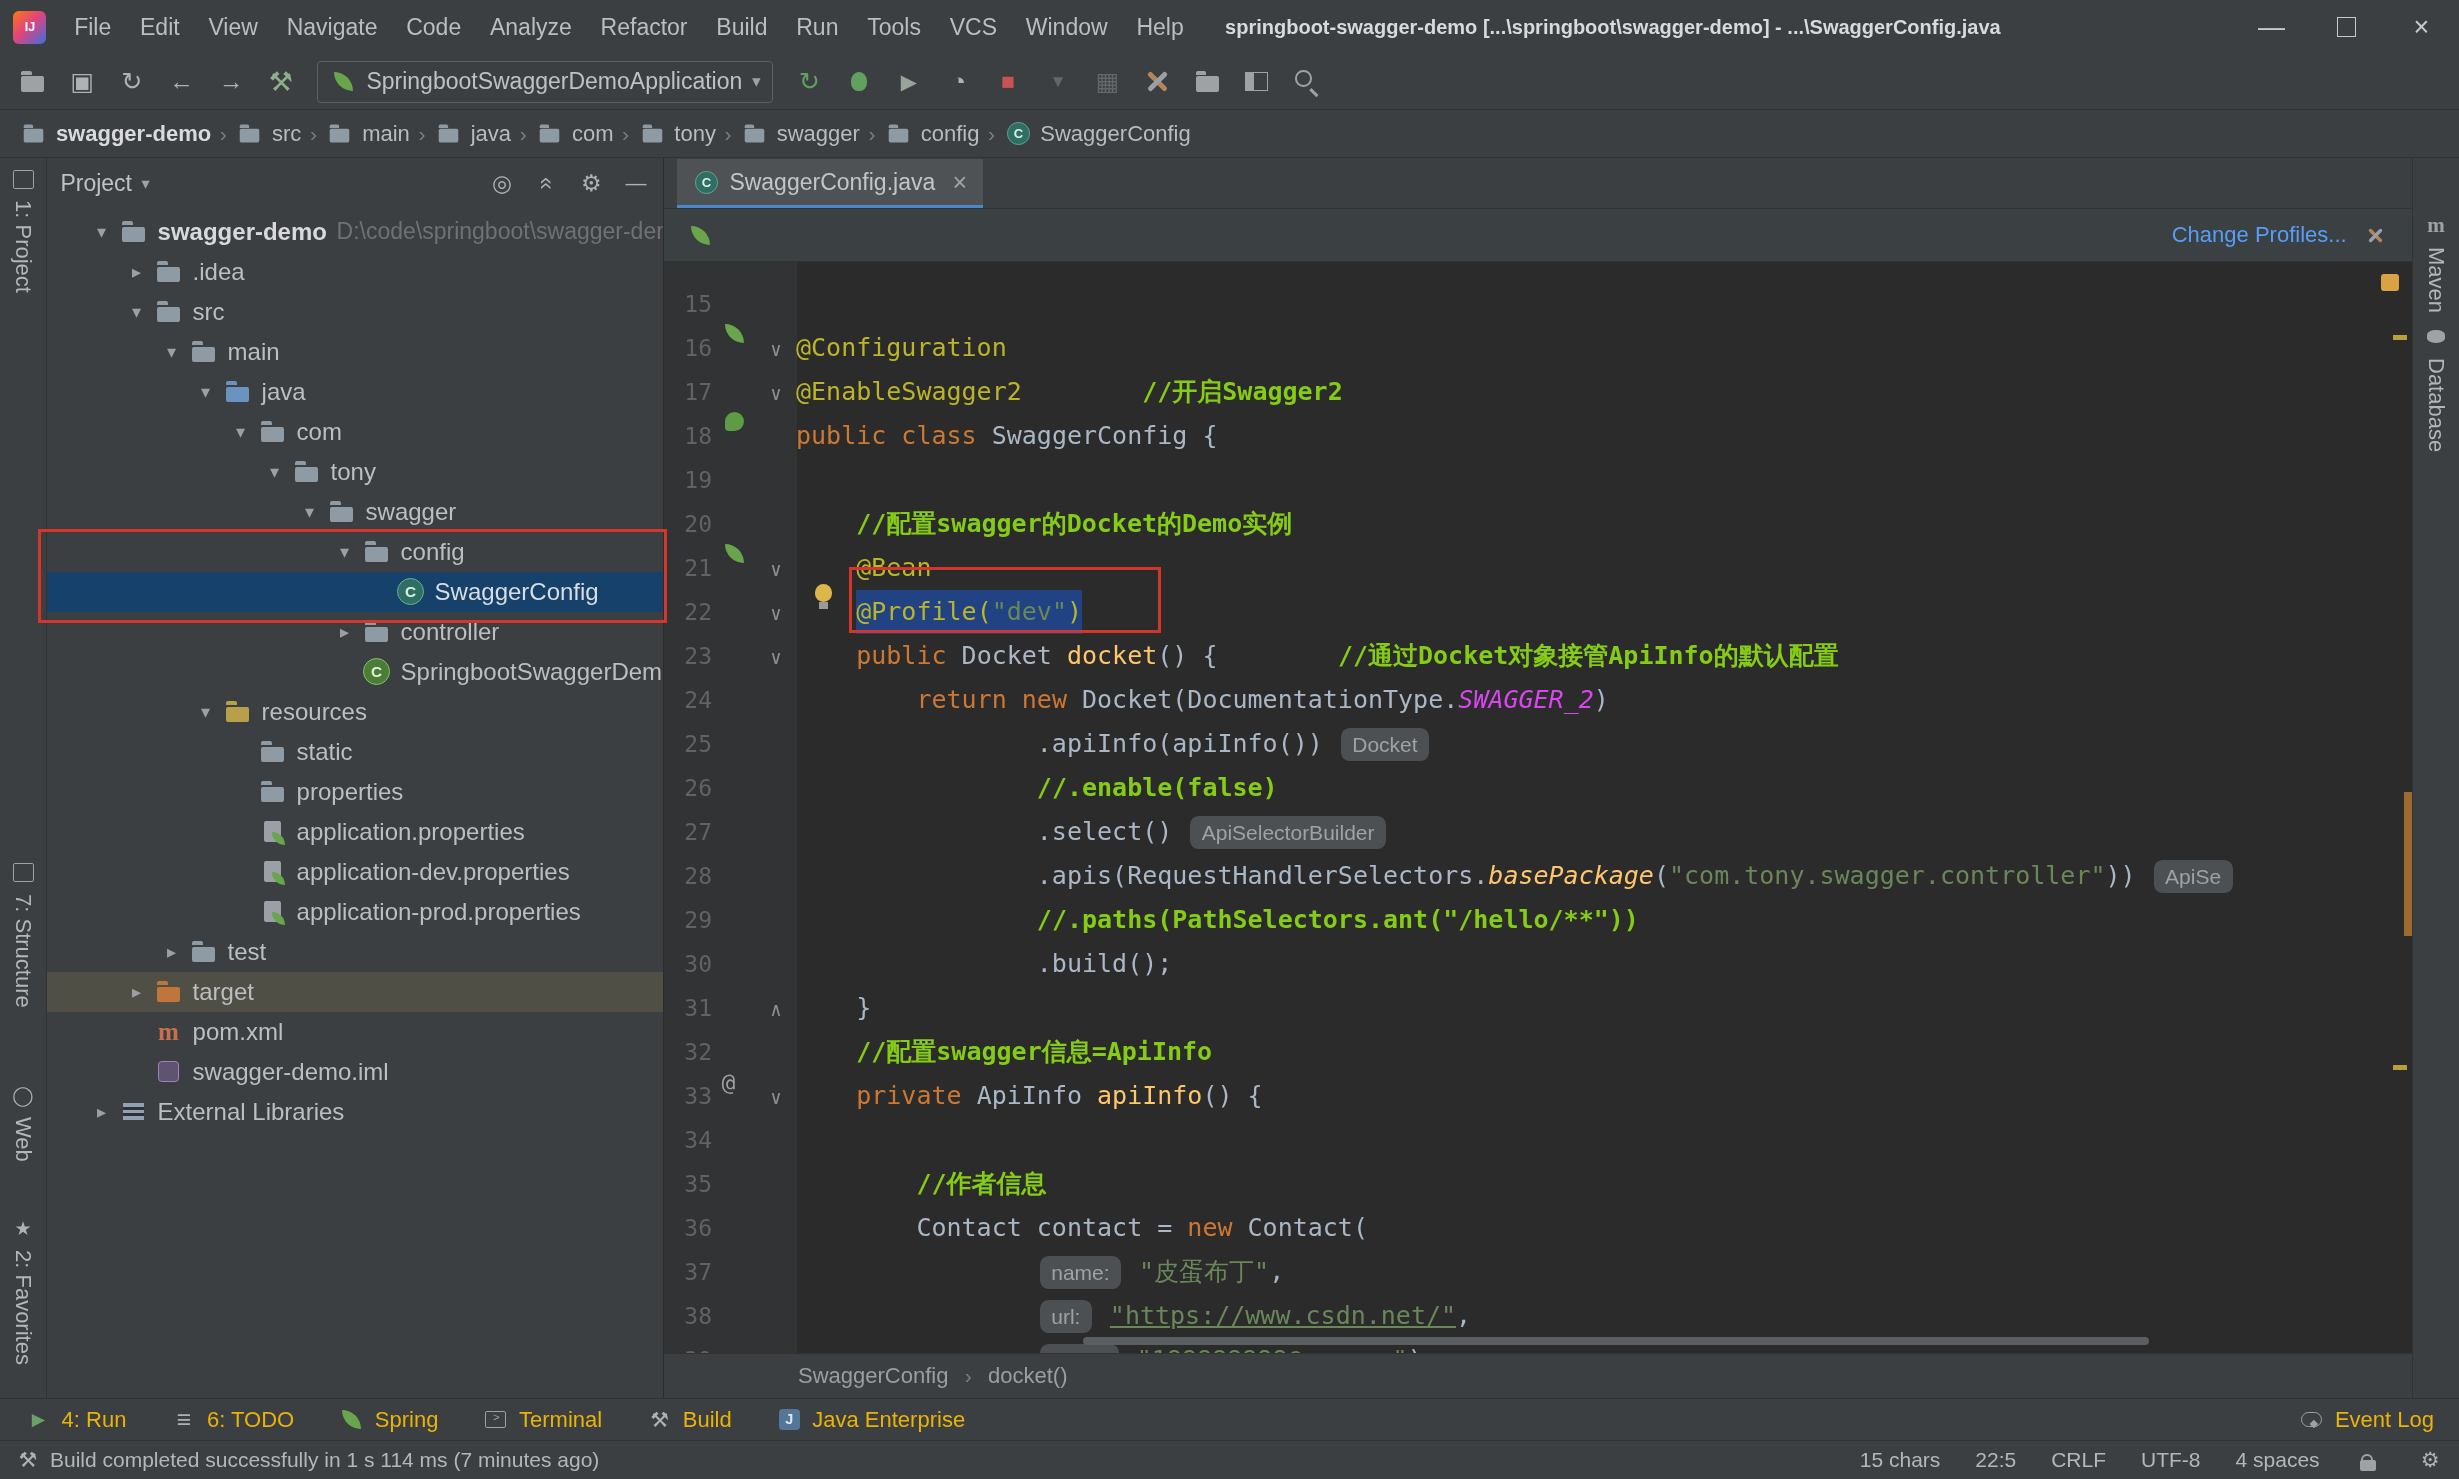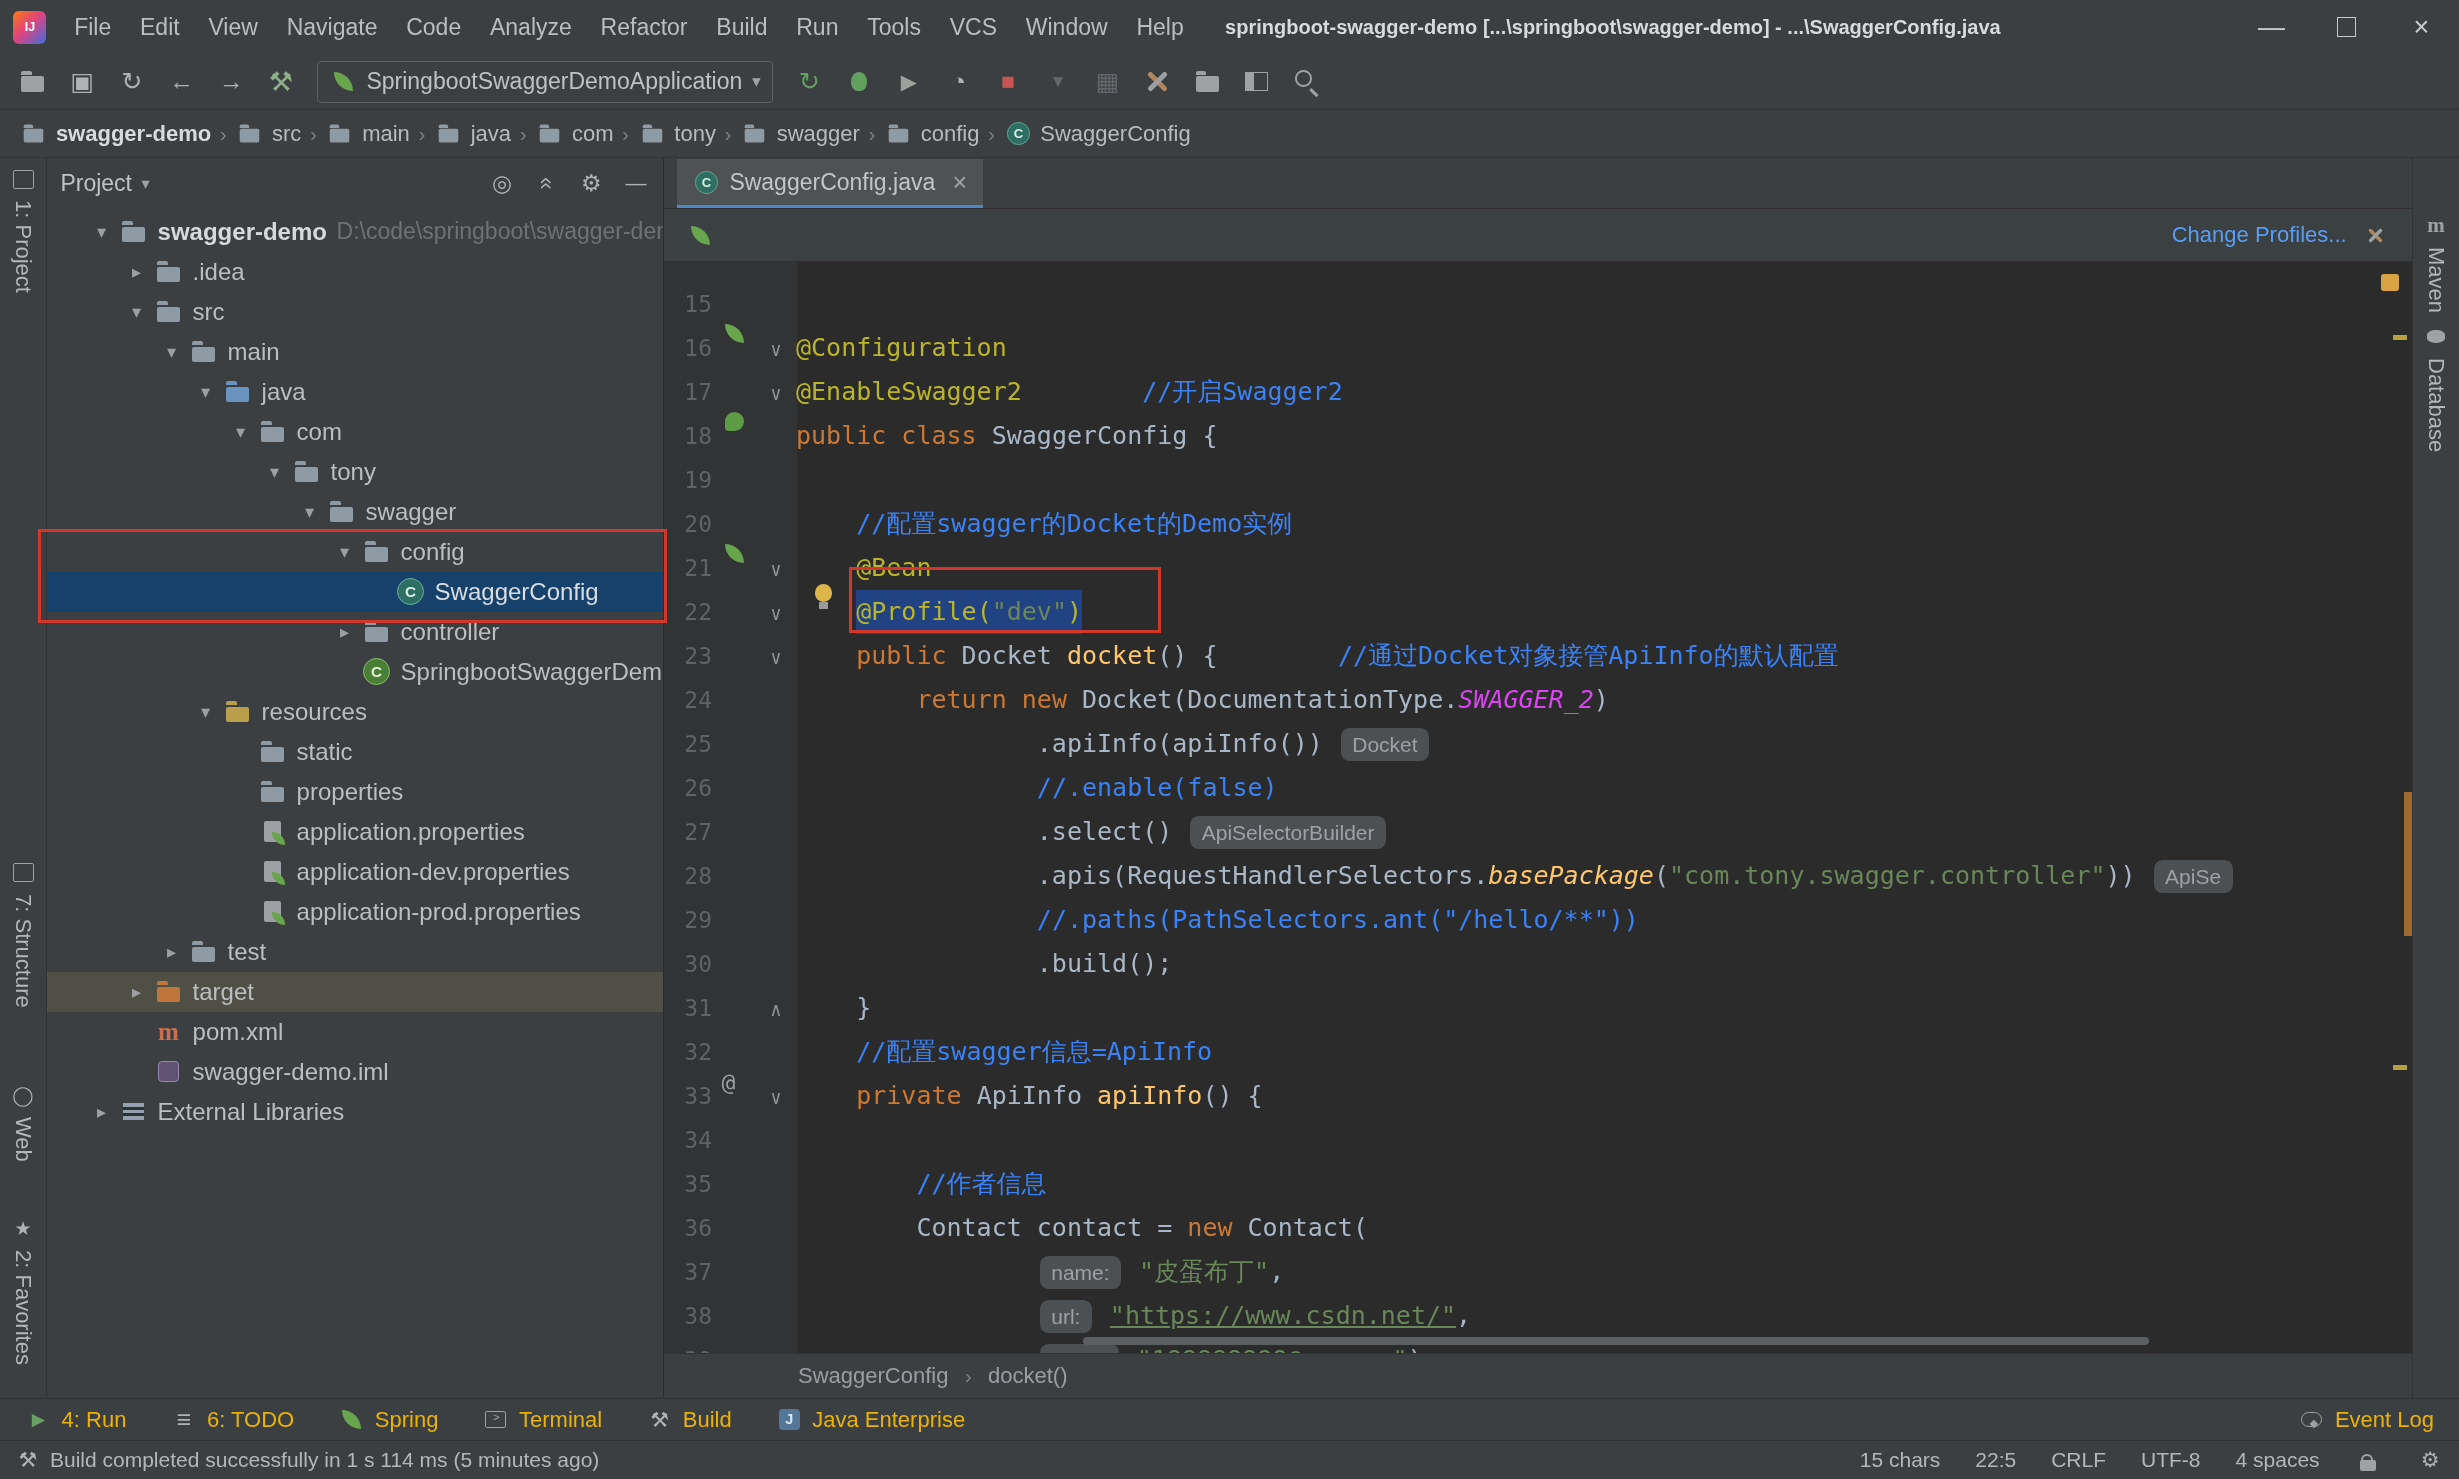--- a/index.html
+++ b/index.html
@@ -141,21 +141,21 @@
   .gi-bean::before{content:'';position:absolute;left:12.5px;top:12.5px;width:19px;height:19px;background:#68a54d;border-radius:0 100% 0 100%;}
   .gi-bean2::before{content:'';position:absolute;left:12.5px;top:12.5px;width:19px;height:19px;background:#5d9b45;border-radius:50% 50% 50% 3.8px;}
   .gi-at::before{content:'@';position:absolute;left:9.6px;top:0;color:#9da0a3;font-size:23px;}
   .gf{display:inline-block;width:40px;text-align:center;color:#8c8f92;font-size:19px;}
   .gf-open::before{content:'∨';}
   .gf-end::before{content:'∧';}
   .tk{display:inline-block;height:44px;line-height:44px;}
   .tk.pl{color:#a9b7c6;}
   .tk.kw{color:#cc7832;}
   .tk.ann{color:#bbb529;}
-  .tk.cmt{color:#3b82f6;}
+  .tk.cmt{color:#84cc16;font-weight:bold;}
   .tk.str{color:#6a8759;}
   .tk.mth{color:#ffc66b;}
   .tk.smth{color:#ffc66b;font-style:italic;}
   .tk.sf{color:#d946ef;font-style:italic;}
   .tk.sel{background:#214283;}
   .tk.und{text-decoration:underline;}
   .tk.hint{height:33px;line-height:33px;background:#4c5052;color:#9da2a8;border-radius:8.6px;padding:0 11.5px;font-family:"Liberation Sans",sans-serif;font-size:21px;vertical-align:middle;margin:0 2.9px;}
   .caret{display:inline-block;width:2.9px;height:35px;background:#eaeaea;vertical-align:middle;margin-right:-2.9px;}
   .bulb{position:absolute;left:144px;top:6.7px;width:31px;height:31px;}
   .bulb::before{content:'';position:absolute;left:6.7px;top:1.9px;width:17.3px;height:17.3px;border-radius:50%;background:#ddb64b;}
@@ -535,21 +535,21 @@
       </span>
       <span class="bwb bb-right">
         <span class="ic ic-balloon"></span>
         <span>Event Log</span>
       </span>
     </div>
 
   <div class="statusbar">
     <span class="sb-msg">
       <span class="ic ic-build-tw"></span>
-      <span>Build completed successfully in 1 s 114 ms (5 minutes ago)</span>
+      <span>Build completed successfully in 1 s 114 ms (7 minutes ago)</span>
     </span>
     <span class="sb-items" id="sb-items">
         <span>15 chars</span>
         <span>22:5</span>
         <span>CRLF</span>
         <span>UTF-8</span>
         <span>4 spaces</span>
         <span class="ic ic-lock"></span>
         <span class="ic ic-gear-sm"></span>
       </span>

